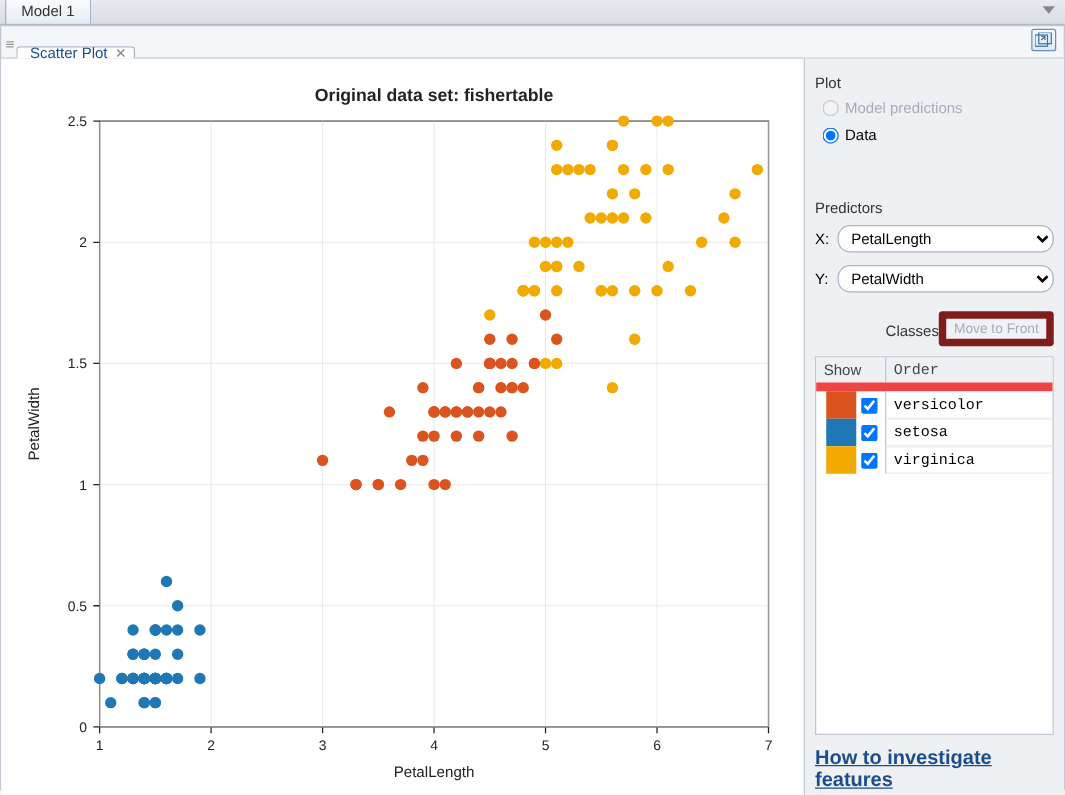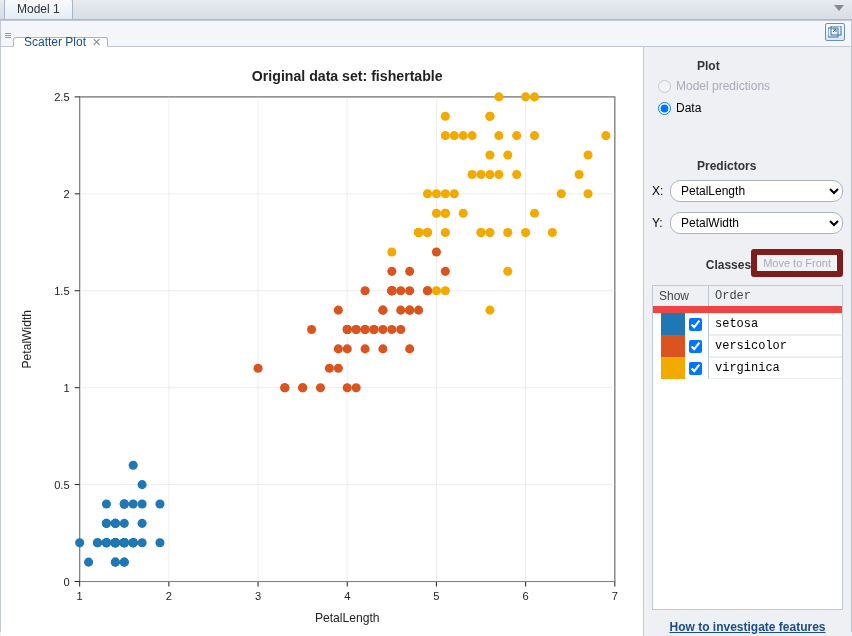--- a/index.html
+++ b/index.html
@@ -11,40 +11,40 @@
 .inner-tab-bar { height: 26px; display: flex; align-items: stretch; padding-left: 4px; padding-top: 4px; border-bottom: 1px solid #c0c8d4; }
 .inner-tab { background: #fff; border: 1px solid #a8b4c8; border-bottom: 1px solid #fff; padding: 3px 6px 3px 10px; font-size: 12px; color: #1a4d8a; border-radius: 3px 3px 0 0; display: flex; align-items: center; gap: 6px; margin-bottom: -1px; margin-top: 12px; }
 .inner-tab .close { color: #888; font-size: 11px; cursor: pointer; }
 .tab-grip { width: 6px; display: flex; flex-direction: column; justify-content: center; gap: 1px; margin-right: 2px; }
 .tab-grip span { height: 1px; background: #999; }
 .content { flex: 1; display: flex; background: #fff; }
 .plot-area { flex: 1; position: relative; padding: 8px; }
 .plot-svg { width: 100%; height: 100%; }
 .side-panel { width: 208px; background: #eef0f4; border-left: 1px solid #c0c8d4; padding: 8px; display: flex; flex-direction: column; gap: 4px; position: relative; }
 .restore-icon { position: absolute; top: -24px; right: 6px; width: 20px; height: 18px; border: 1px solid #6c8fb8; background: linear-gradient(#f8fbfe,#dae8f8); border-radius: 2px; display: flex; align-items: center; justify-content: center; }
-.section-heading { font-weight: bold; color: #333; margin-top: 4px; margin-left: 45px; }
+.section-heading { font-weight: normal; color: #333; margin-top: 4px; }
 .radio-row { display: flex; align-items: center; gap: 5px; padding: 2px 0 2px 6px; }
 .radio-row input[type=radio] { margin: 0; }
 .radio-row.disabled { color: #aab; }
 .row { display: flex; align-items: center; gap: 4px; margin: 3px 0; }
 .row label { width: 14px; }
 .row select { flex: 1; border: 1px solid #a8b4c8; border-radius: 10px; padding: 2px 6px; font-size: 12px; background: #fff; }
 .classes-head { display: flex; justify-content: flex-end; align-items: center; margin-top: 8px; }
 .move-btn { border: 6px solid #7f1d1d; background: #f0f2f6; color: #aab; padding: 2px 6px; font-size: 11px; border-radius: 3px; }
 .class-table { border: 1px solid #c0c8d4; background: #fff; margin-top: 4px; flex: 1; display: flex; flex-direction: column; }
 .class-table-header { display: flex; background: #eef0f4; border-bottom: 7px solid #ef4444; }
 .class-table-header div { padding: 3px 6px; font-size: 12px; color: #444; }
 .col-show { width: 56px; border-right: 1px solid #c0c8d4; }
 .col-order { flex: 1; font-family: Liberation Mono, monospace; }
 .class-row { display: flex; align-items: stretch; height: 22px; }
 .class-row .col-show { display: flex; align-items: center; justify-content: flex-end; padding-right: 6px; }
 .class-row .col-show input { margin-left: 4px; }
 .swatch { width: 24px; height: 100%; }
 .class-row .col-order { display: flex; align-items: center; padding-left: 6px; border-top: 1px solid #eee; border-bottom: 1px solid #eee; }
-.help-link { color: #1a4d8a; font-weight: bold; text-decoration: underline; margin-top: 6px; font-size: 12px; text-align: center; }
+.help-link { color: #1a4d8a; font-weight: bold; text-decoration: underline; margin-top: 6px; font-size: 16px; }
 .axis-text { font-size: 11px; fill: #222; }
 .title-text { font-size: 14px; font-weight: bold; fill: #222; }
 .axis-label { font-size: 12px; fill: #222; }
 </style>
 </head>
 <body>
 
 <div class="outer-tab-bar">
   <div class="outer-tab">Model 1</div>
   <div class="dropdown-icon"></div>
@@ -300,31 +300,31 @@
       </div>
 
       <div class="class-table">
         <div class="class-table-header">
           <div class="col-show">Show</div>
           <div class="col-order">Order</div>
         </div>
         <div id="class-rows">
             <div class="class-row">
               <div class="col-show">
+                <div class="swatch" style="background:#d9541e"></div>
+                <input type="checkbox" checked="" style="">
+              </div>
+              <div class="col-order">versicolor</div>
+            </div>
+            <div class="class-row">
+              <div class="col-show">
                 <div class="swatch" style="background:#1f77b4"></div>
                 <input type="checkbox" checked="" style="">
               </div>
               <div class="col-order">setosa</div>
-            </div>
-            <div class="class-row">
-              <div class="col-show">
-                <div class="swatch" style="background:#d9541e"></div>
-                <input type="checkbox" checked="" style="">
-              </div>
-              <div class="col-order">versicolor</div>
             </div>
             <div class="class-row">
               <div class="col-show">
                 <div class="swatch" style="background:#f2a900"></div>
                 <input type="checkbox" checked="" style="">
               </div>
               <div class="col-order">virginica</div>
             </div>
           </div>
       </div>

